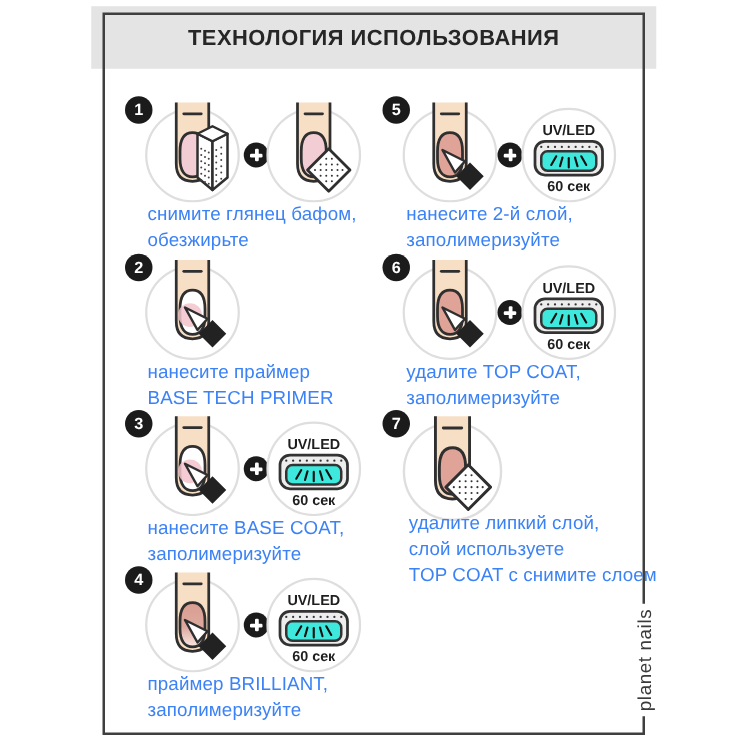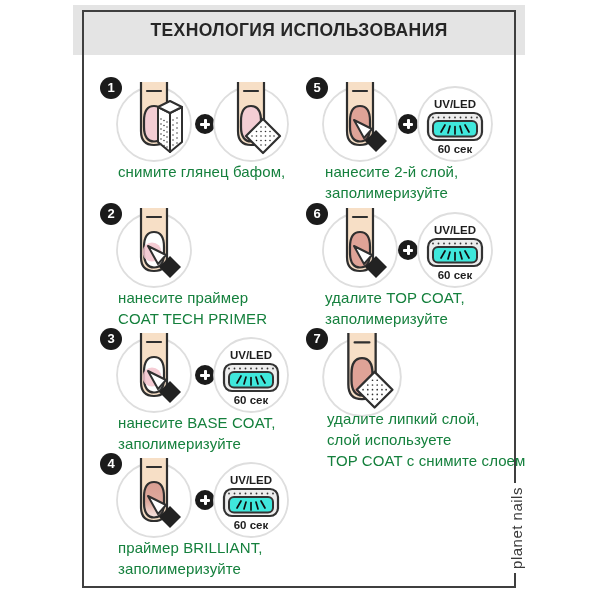--- a/index.html
+++ b/index.html
@@ -14,21 +14,21 @@
     text-align:center;font-size:17.5px;font-weight:700;color:#262626;letter-spacing:.4px;
   }
   .badge{
     position:absolute;width:22px;height:22px;border-radius:50%;background:#1b1b1b;
     color:#fff;font-size:13px;line-height:22px;font-weight:700;text-align:center;
   }
   .cell{position:absolute;}
   .plus{position:absolute;width:20px;height:20px;border-radius:50%;background:#1b1b1b;}
   .plus::before{content:"";position:absolute;left:5px;top:8.5px;width:10px;height:3px;background:#fff;border-radius:1px;}
   .plus::after{content:"";position:absolute;left:8.5px;top:5px;width:3px;height:10px;background:#fff;border-radius:1px;}
-  .caption{position:absolute;font-size:15px;line-height:21px;color:#15803d;letter-spacing:.1px;white-space:nowrap;}
+  .caption{position:absolute;font-size:15px;line-height:21px;color:#3b82f6;letter-spacing:.1px;white-space:nowrap;}
   .caption span{display:block;}
   .brand-wrap{position:absolute;left:506px;top:483px;width:20px;height:90px;background:#fff;}
   .brand-wrap span{
     position:absolute;left:50%;top:50%;transform:translate(-50%,-50%) rotate(-90deg);
     white-space:nowrap;font-size:15px;color:#3a3a3a;letter-spacing:.5px;
   }
   .lamp-label{font-family:"Liberation Sans","DejaVu Sans",sans-serif;font-weight:600;fill:#1e1e1e;}
   svg{display:block;}
 </style>
 </head>
@@ -164,33 +164,34 @@
   </svg>
   <div class="plus" style="left:195px;top:114px"></div>
   <svg class="cell" style="left:211px;top:82px" width="80" height="80" viewBox="0 0 80 80">
     <use href="#ring"></use>
       <use href="#finger"></use>
       <use href="#nail" fill="#F3CDD4"></use>
       <use href="#wipe"></use>
   </svg>
   <div class="caption" style="left:118px;top:161px">
     <span>снимите глянец бафом,</span>
+    <span>обезжирьте</span>
   </div>
 
   <div class="badge" style="left:100px;top:203px">2</div>
   <svg class="cell" style="left:114px;top:208px" width="80" height="80" viewBox="0 0 80 80">
     <use href="#ring"></use>
       <use href="#finger"></use>
       <use href="#nail" fill="#ffffff"></use>
       <use href="#blob" fill="#F3C3CC"></use>
       <use href="#brush"></use>
   </svg>
   <div class="caption" style="left:118px;top:287px">
     <span>нанесите праймер</span>
-    <span>COAT TECH PRIMER</span>
+    <span>BASE TECH PRIMER</span>
   </div>
 
   <div class="badge" style="left:100px;top:328px">3</div>
   <svg class="cell" style="left:114px;top:333px" width="80" height="80" viewBox="0 0 80 80">
     <use href="#ring"></use>
       <use href="#finger"></use>
       <use href="#nail" fill="#ffffff"></use>
       <use href="#blob" fill="#F3C3CC"></use>
       <use href="#brush"></use>
   </svg>

